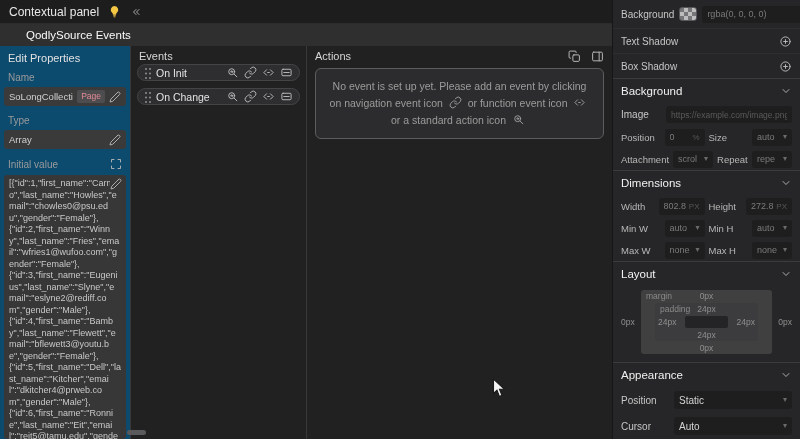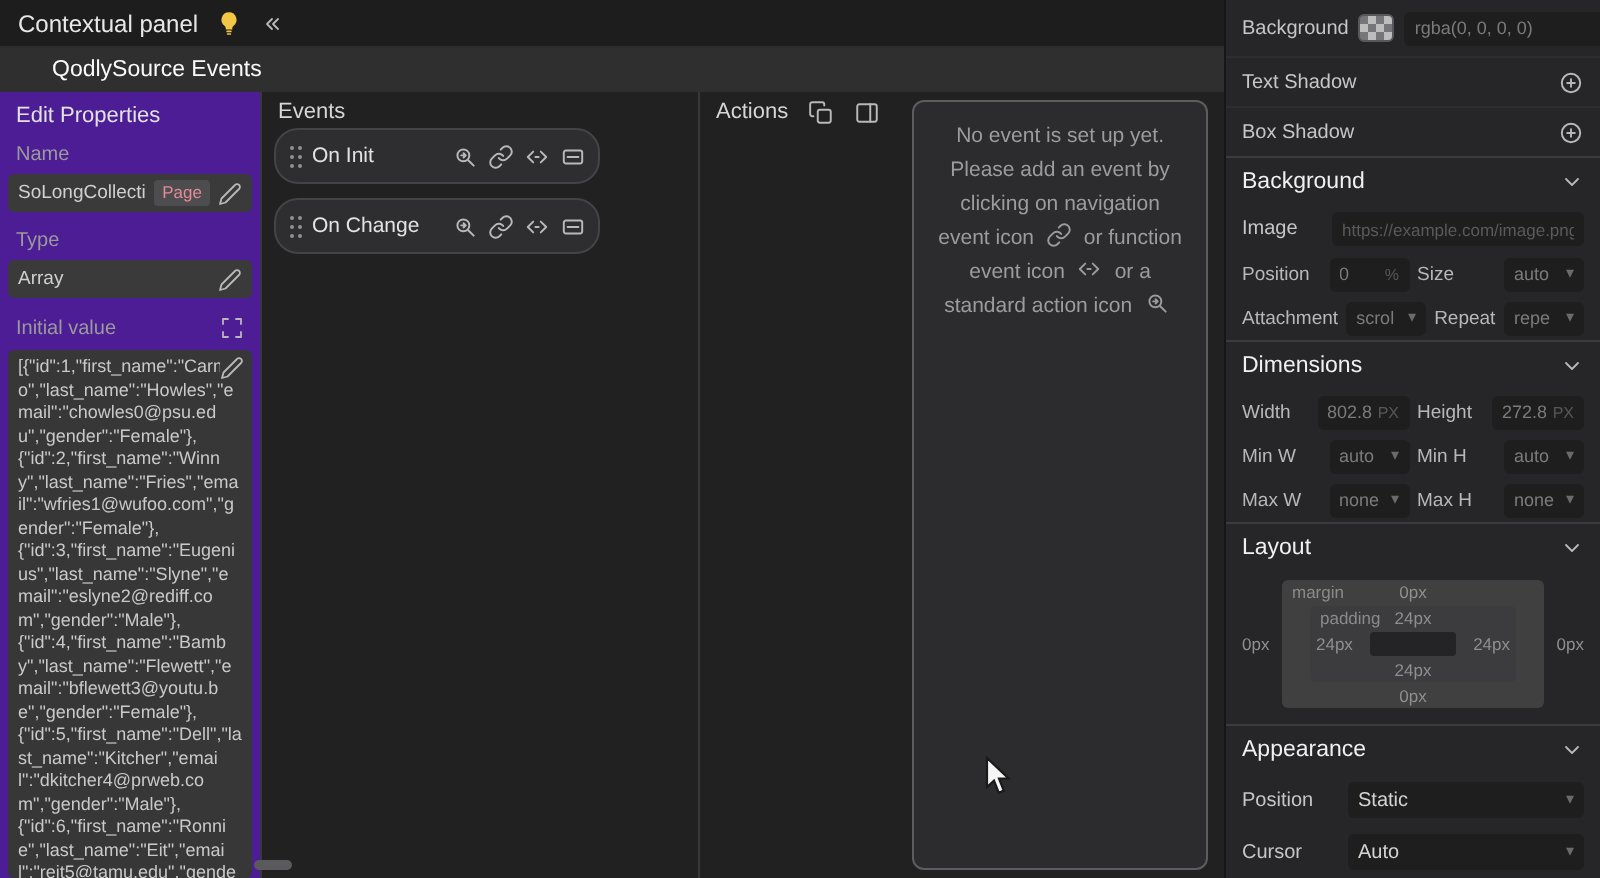--- a/index.html
+++ b/index.html
@@ -9,38 +9,38 @@
 
   
   .left{width:612px;flex:none;display:flex;flex-direction:column;min-width:0;}
   .topbar{height:24px;flex:none;background:#1d1d1e;border-bottom:1px solid #2c2c2d;display:flex;align-items:center;padding:5px 9px;gap:9px;}
   .topbar .title{font-size:12px;color:#e8e8e8;}
   .subbar{height:22px;flex:none;background:#2f2f30;display:flex;align-items:center;padding:0 26px;}
   .subbar .title{font-size:11.5px;color:#fafafa;}
   .cols{flex:1;display:flex;min-height:0;background:#212122;}
 
   
-  .col-props{width:130px;flex:none;background:#4c1d95;padding:6px 4px 0;display:flex;flex-direction:column;min-height:0;}
+  .col-props{width:130px;flex:none;background:#0c4a6e;padding:6px 4px 0;display:flex;flex-direction:column;min-height:0;}
   .ep-title{font-size:11px;color:#e2e2e2;margin:0 4px 8px;}
   .field-label{font-size:10px;color:#9a9a9a;margin:0 4px 4px;}
   .field{height:19px;flex:none;background:#3a3a3b;border-radius:3px;display:flex;align-items:center;padding:0 5px;gap:4px;margin-bottom:9px;}
   .field .val{font-size:9.5px;color:#d0d0d0;white-space:nowrap;overflow:hidden;}
   .badge{font-size:8.5px;color:#e38b97;background:#4d4d4f;border-radius:2px;padding:1px 4px;line-height:1.2;flex:none;}
   .mla{margin-left:auto;}
   .iv-head{display:flex;align-items:center;justify-content:space-between;margin:0 4px 5px;}
   .json-box{flex:1;background:#373738;border-radius:3px;position:relative;padding:3px 5px;overflow:hidden;min-height:0;}
   .json-text{font-size:9px;line-height:11.5px;color:#c9c9c9;white-space:pre-wrap;word-break:break-all;}
   .json-pencil{position:absolute;top:3px;right:4px;background:#373738;}
 
   
   .col-events{width:176px;flex:none;border-left:1px solid #39393b;display:flex;flex-direction:column;}
-  .col-actions{flex:1;min-width:0;border-left:1px solid #39393b;display:flex;flex-direction:row;margin-left:43px;}
+  .col-actions{flex:1;min-width:0;border-left:1px solid #39393b;display:flex;flex-direction:column;}
   .col-head{height:18px;flex:none;display:flex;align-items:center;padding:2px 8px 0;font-size:11px;color:#d6d6d6;gap:10px;}
   .col-head .ttl{flex:1;}
-  .event-item{height:28px;flex:none;background:#2e2e30;border:1px solid #444446;border-radius:12px;margin:0 6px 7px;display:flex;align-items:center;padding:0 6px;gap:5px;justify-content:flex-end;}
+  .event-item{height:17px;flex:none;background:#2e2e30;border:1px solid #444446;border-radius:12px;margin:0 6px 7px;display:flex;align-items:center;padding:0 6px;gap:5px;justify-content:flex-end;}
   .event-item:first-of-type{margin-top:2px;}
   .event-label{flex:1;font-size:10.5px;color:#e2e2e2;white-space:nowrap;overflow:hidden;}
   .drag-dots{width:7px;height:12px;position:relative;flex:none;}
   .drag-dots::before{content:"";position:absolute;left:1px;top:1px;width:2px;height:2px;border-radius:50%;background:#909090;
     box-shadow:4px 0 0 #909090,0 4.5px 0 #909090,4px 4.5px 0 #909090,0 9px 0 #909090,4px 9px 0 #909090;}
   .icon-btn{display:inline-flex;align-items:center;justify-content:center;flex:none;}
   svg.ic{width:13px;height:13px;stroke:#b9b9b9;fill:none;stroke-width:1.8;stroke-linecap:round;stroke-linejoin:round;}
   svg.ic.sm{width:12px;height:12px;}
   .empty-msg{margin:4px 8px;border:1px solid #5d5d5f;border-radius:6px;background:#2c2c2e;padding:9px 12px;text-align:center;font-size:10.5px;color:#9c9c9c;line-height:17px;}
   .empty-msg svg.ic{vertical-align:-2px;margin:0 3px;stroke:#9c9c9c;}

